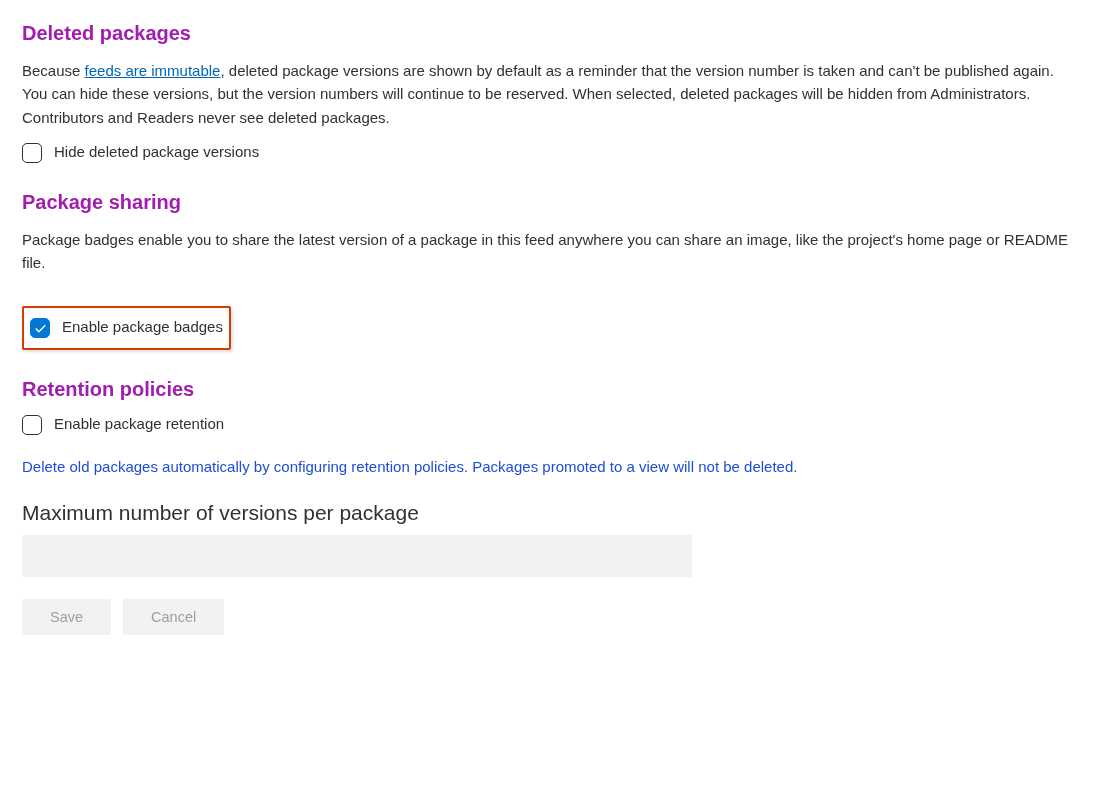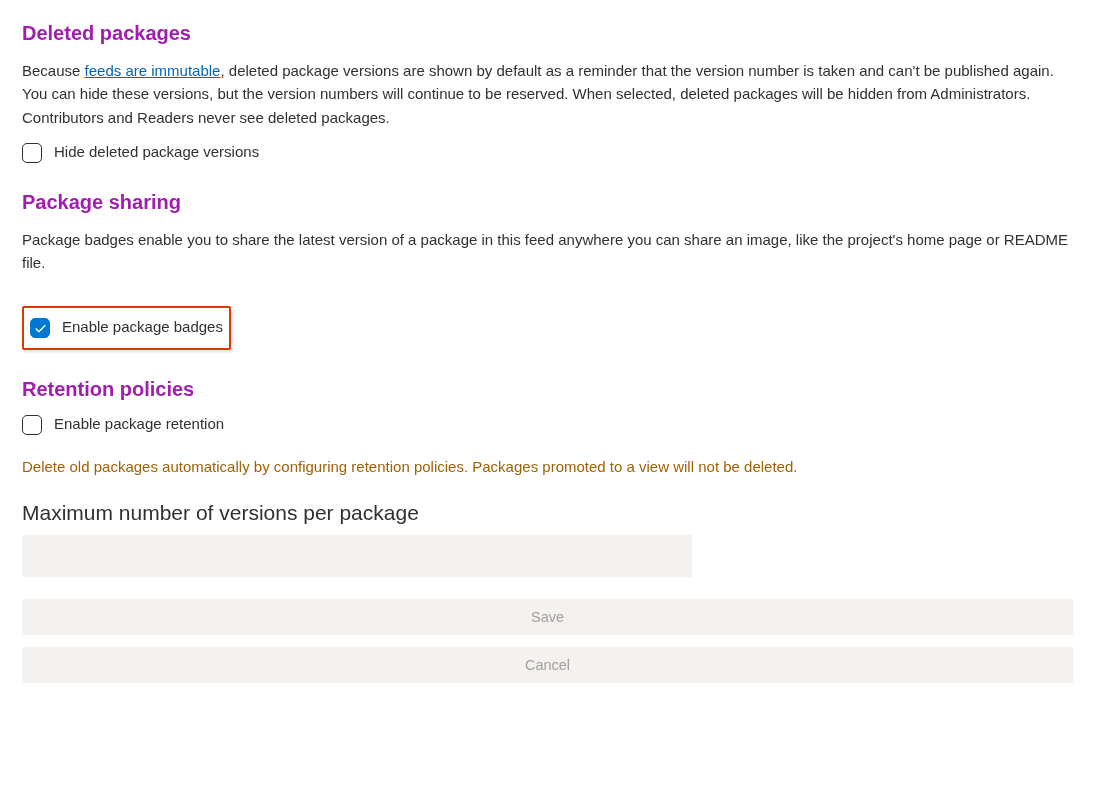--- a/index.html
+++ b/index.html
@@ -97,35 +97,34 @@
       border: none;
       padding: 0 10px;
       font-size: 14px;
       color: #323130;
       outline: none;
     }
     .button-row {
       display: flex;
       gap: 12px;
       margin-top: 22px;
-      flex-direction: column;
     }
     .btn {
       padding: 10px 28px;
       background: #f3f2f1;
       border: none;
       font-size: 14.5px;
       color: #a19f9d;
       cursor: pointer;
       font-family: inherit;
     }
     .retention-desc {
       font-size: 15px;
       line-height: 1.55;
-      color: #a16207;
+      color: #1d4ed8;
       margin-top: 20px;
       margin-bottom: 22px;
     }
     .retention-heading {
       margin-bottom: 16px;
     }
     .sharing-section .description{
       margin-bottom: 32px;
     }
   </style>

